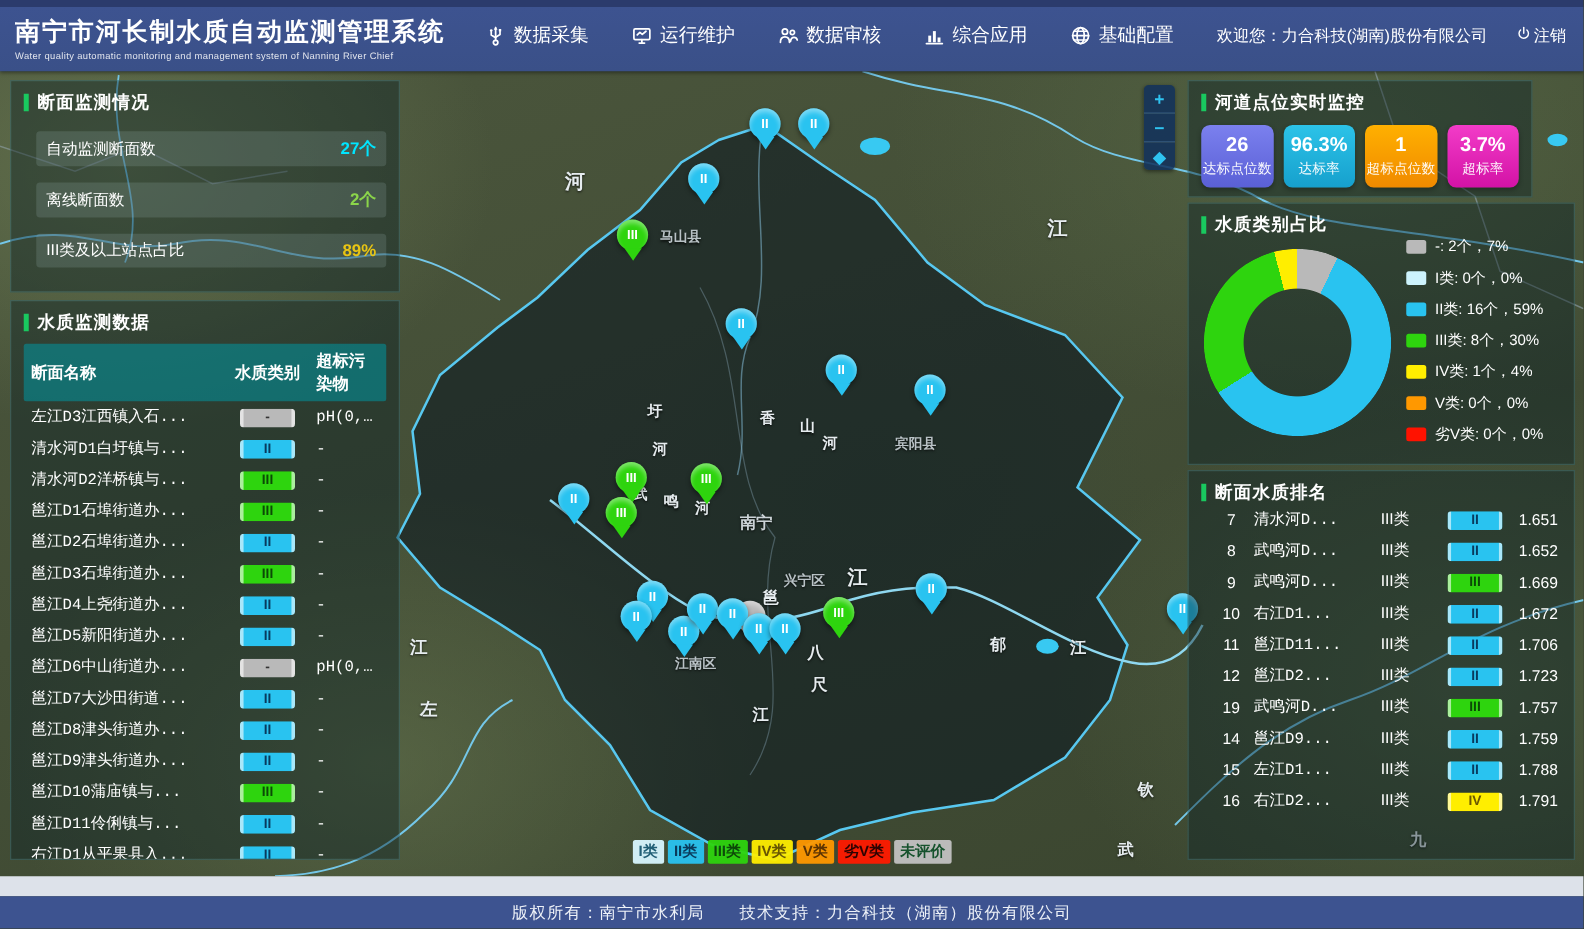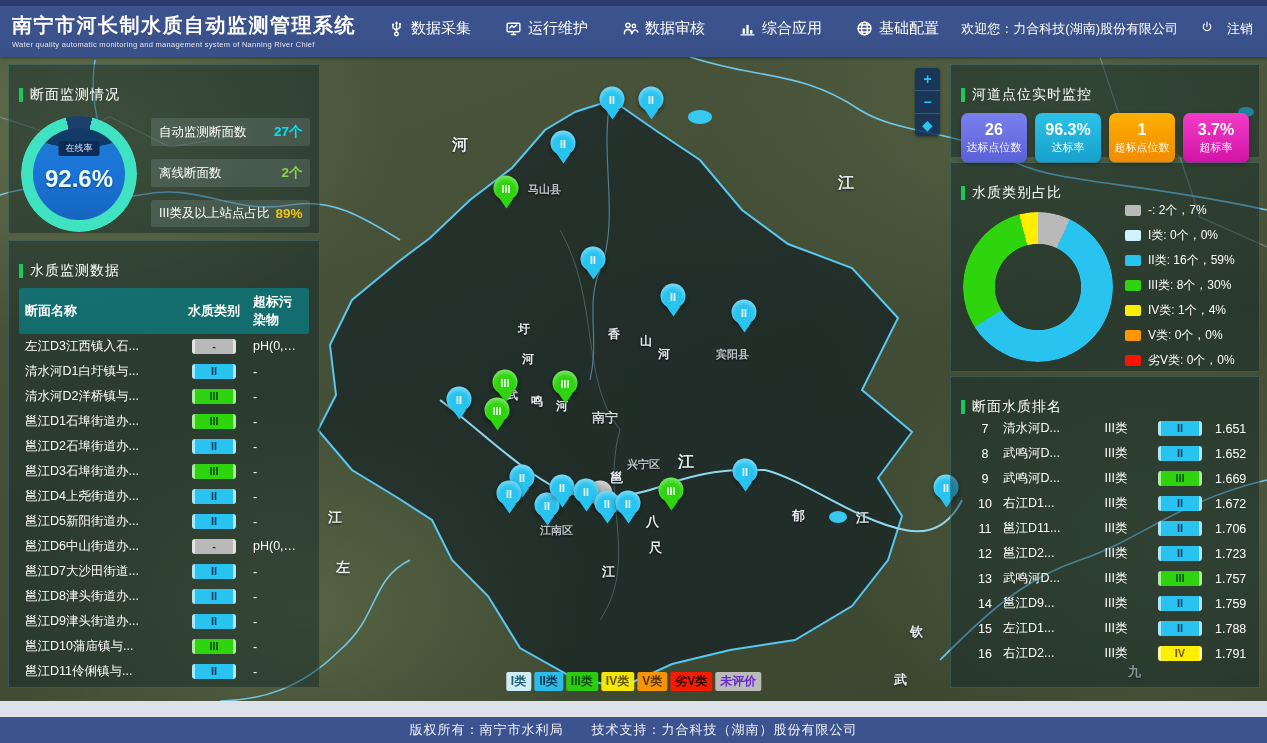--- a/index.html
+++ b/index.html
@@ -10,21 +10,21 @@
   .hdr{position:absolute;top:0;left:0;right:0;height:57px;z-index:20;
        background:linear-gradient(180deg,#2b3b6c 0,#2b3b6c 6px,#3d5390 6px,#3a5088 100%);
        display:flex;align-items:center;color:#fff;box-shadow:0 1px 3px rgba(0,0,0,.4);}
   .brand{margin-left:12px;padding-top:4px;}
   .app-title{font-size:20px;font-weight:bold;letter-spacing:1.5px;white-space:nowrap;}
   .app-sub{font-size:7.5px;opacity:.85;letter-spacing:.3px;margin-top:1px;white-space:nowrap;}
   .nav{display:flex;gap:34px;margin-left:32px;align-items:flex-end;}
   .nav-item{display:flex;align-items:center;gap:6px;font-size:15px;cursor:pointer;white-space:nowrap;}
   .nav-item svg{display:block;}
   .hdr-right{margin-left:auto;display:flex;align-items:flex-end;gap:22px;margin-right:14px;font-size:13px;}
-  .logout{display:flex;align-items:center;gap:13px;cursor:pointer;}
+  .logout{display:flex;align-items:center;gap:1px;cursor:pointer;}
 
   
   .map-area{position:absolute;top:57px;left:0;width:1267px;height:644px;overflow:hidden;
     background:
       radial-gradient(420px 300px at 8% 12%, rgba(118,134,90,.55), transparent 70%),
       radial-gradient(520px 330px at 85% 8%, rgba(96,116,76,.5), transparent 70%),
       radial-gradient(480px 350px at 93% 76%, rgba(90,108,74,.55), transparent 70%),
       radial-gradient(430px 310px at 24% 86%, rgba(106,122,82,.5), transparent 70%),
       radial-gradient(320px 240px at 55% 52%, rgba(58,72,52,.6), transparent 70%),
       linear-gradient(160deg, rgba(85,96,67,.3), #3a452f),#47523a;}
@@ -41,25 +41,25 @@
              border-radius:4px;overflow:hidden;z-index:6;box-shadow:0 1px 3px rgba(0,0,0,.4);}
   .zbtn{height:22px;background:rgba(16,48,92,.85);color:#2fc3f0;font-size:14px;font-weight:bold;
         display:flex;align-items:center;justify-content:center;border-bottom:1px solid rgba(120,180,220,.3);cursor:pointer;}
   .zbtn:last-child{border-bottom:none;}
   .map-legend{position:absolute;left:50%;top:615px;transform:translateX(-50%);display:flex;gap:3px;z-index:6;}
   .chip{font-size:12px;font-weight:bold;padding:1px 5px;border-radius:2px;opacity:.95;white-space:nowrap;}
 
   
   .panel{position:absolute;background:rgba(10,30,36,.42);border:1px solid rgba(120,200,210,.22);
          box-sizing:border-box;padding:8px 10px;color:#fff;z-index:10;}
-  .panel-title{display:flex;align-items:center;font-size:14px;font-weight:normal;letter-spacing:1px;margin-top:13px;}
+  .panel-title{display:flex;align-items:center;font-size:14px;font-weight:bold;letter-spacing:1px;}
   .panel-title::before{content:"";width:4px;height:14px;background:#19c95f;margin-right:7px;}
   .p-overview{left:8px;top:7px;width:312px;height:170px;}
   .p-table{left:8px;top:183px;width:312px;height:448px;overflow:hidden;}
-  .p-realtime{left:950px;top:7px;width:310px;height:94px;}
+  .p-realtime{left:950px;top:7px;width:276px;height:94px;}
   .p-category{left:950px;top:105px;width:310px;height:210px;}
   .p-ranking{left:950px;top:319px;width:310px;height:312px;overflow:hidden;}
 
   
   .ov-wrap{display:flex;}
   .gauge{position:relative;width:116px;height:116px;margin:12px 4px 0 2px;flex:none;}
   .gauge-ring{position:absolute;inset:0;border-radius:50%;
       -webkit-mask:radial-gradient(closest-side,transparent 69%,#000 70%);
       mask:radial-gradient(closest-side,transparent 69%,#000 70%);}
   .gauge-inner{position:absolute;inset:12px;border-radius:50%;overflow:hidden;
@@ -77,21 +77,21 @@
   
   .thead{display:grid;background:rgba(0,150,160,.55);font-weight:bold;font-size:13px;
          padding:5px 6px;margin-top:8px;border-radius:2px;align-items:center;}
   .trow{display:grid;align-items:center;padding:0 6px;font-size:12.5px;height:25px;white-space:nowrap;}
   .mt-cols{grid-template-columns:150px 78px auto;}
   .rk-cols{grid-template-columns:36px 84px 58px 70px auto;}
   .badge{display:inline-block;width:44px;height:15px;line-height:15px;text-align:center;font-size:11px;
          font-weight:bold;border-radius:3px;border-left:3px solid rgba(255,255,255,.6);
          border-right:3px solid rgba(255,255,255,.6);box-sizing:border-box;}
   .cell-c{text-align:center;}
-  .cell-name{overflow:hidden;text-overflow:ellipsis;}
+  .cell-name{overflow:hidden;text-overflow:ellipsis;font-family:Liberation Mono, monospace;}
 
   
   .cards{display:flex;gap:8px;margin-top:9px;}
   .card{flex:1;height:50px;border-radius:7px;display:flex;flex-direction:column;align-items:center;
         justify-content:center;color:#fff;box-shadow:0 2px 4px rgba(0,0,0,.3);}
   .card .cv{font-size:16px;font-weight:bold;}
   .card .cl{font-size:11px;margin-top:1px;opacity:.95;white-space:nowrap;}
 
   
   .cat-wrap{display:flex;}
@@ -261,33 +261,26 @@
         <div class="zbtn">−</div>
         <div class="zbtn">◆</div>
       </div>
     <div class="map-legend" id="map-legend">
         <span class="chip" style="background: rgb(216, 246, 255); color: rgb(32, 96, 122);">I类</span>
         <span class="chip" style="background: rgb(41, 195, 240); color: rgb(8, 58, 94);">II类</span>
         <span class="chip" style="background: rgb(46, 212, 14); color: rgb(11, 74, 6);">III类</span>
         <span class="chip" style="background: rgb(255, 238, 0); color: rgb(107, 88, 0);">IV类</span>
         <span class="chip" style="background: rgb(255, 152, 0); color: rgb(94, 50, 0);">V类</span>
         <span class="chip" style="background: rgb(255, 26, 0); color: rgb(45, 0, 0);">劣V类</span>
-        <span class="chip" style="background: rgb(194, 194, 194); color: #6d28d9;">未评价</span>
+        <span class="chip" style="background: rgb(194, 194, 194); color: #14532d;">未评价</span>
       </div>
 
     <section class="panel p-overview">
       <div class="panel-title">断面监测情况</div>
       <div class="ov-wrap">
-        <div class="gauge">
-          <div class="gauge-ring" id="gauge-ring" style="background: conic-gradient(from -13.32deg, rgb(28, 63, 110) 0deg, rgb(28, 63, 110) 26.64deg, rgb(63, 226, 193) 26.64deg, rgb(63, 226, 193) 360deg);"></div>
-          <div class="gauge-inner">
-            <div class="gauge-badge">在线率</div>
-            <div class="gauge-value">92.6%</div>
-          </div>
-        </div>
         <div class="ov-stats" id="ov-stats">
             <div class="stat-row">
               <span class="l">自动监测断面数</span>
               <span class="v" style="color: rgb(0, 229, 255);">27个</span>
             </div>
             <div class="stat-row">
               <span class="l">离线断面数</span>
               <span class="v" style="color: rgb(139, 213, 74);">2个</span>
             </div>
             <div class="stat-row">
@@ -482,21 +475,21 @@
             <span class="cell-c">1.706</span>
           </div>
           <div class="trow rk-cols">
             <span class="cell-c">12</span>
             <span class="cell-name">邕江D2...</span>
             <span class="cell-c">III类</span>
             <span class="cell-c"><span class="badge" style="background: rgb(41, 195, 240); color: rgb(8, 58, 94);">II</span></span>
             <span class="cell-c">1.723</span>
           </div>
           <div class="trow rk-cols">
-            <span class="cell-c">13</span>
+            <span class="cell-c">19</span>
             <span class="cell-name">武鸣河D...</span>
             <span class="cell-c">III类</span>
             <span class="cell-c"><span class="badge" style="background: rgb(46, 212, 14); color: rgb(11, 74, 6);">III</span></span>
             <span class="cell-c">1.757</span>
           </div>
           <div class="trow rk-cols">
             <span class="cell-c">14</span>
             <span class="cell-name">邕江D9...</span>
             <span class="cell-c">III类</span>
             <span class="cell-c"><span class="badge" style="background: rgb(41, 195, 240); color: rgb(8, 58, 94);">II</span></span>

